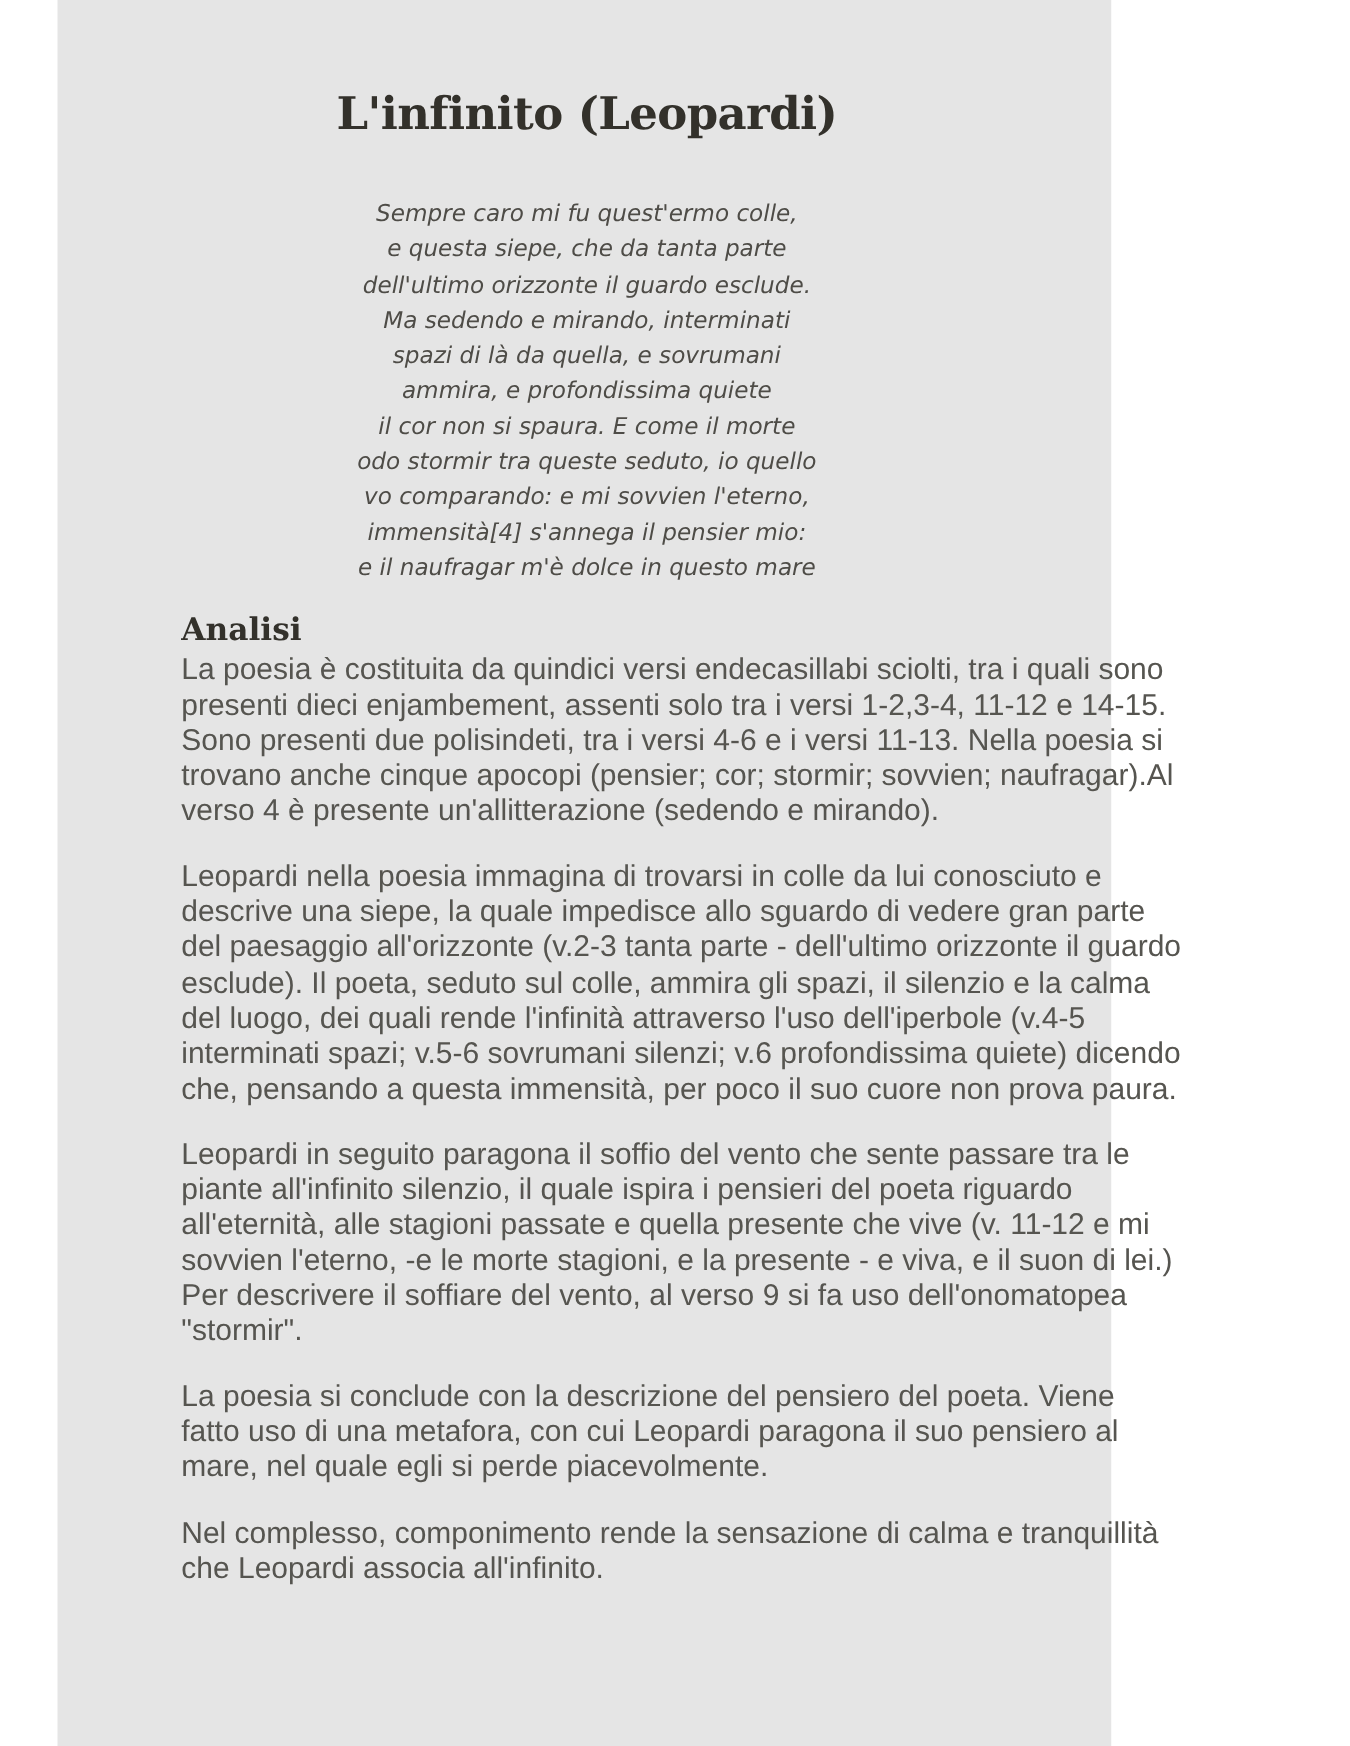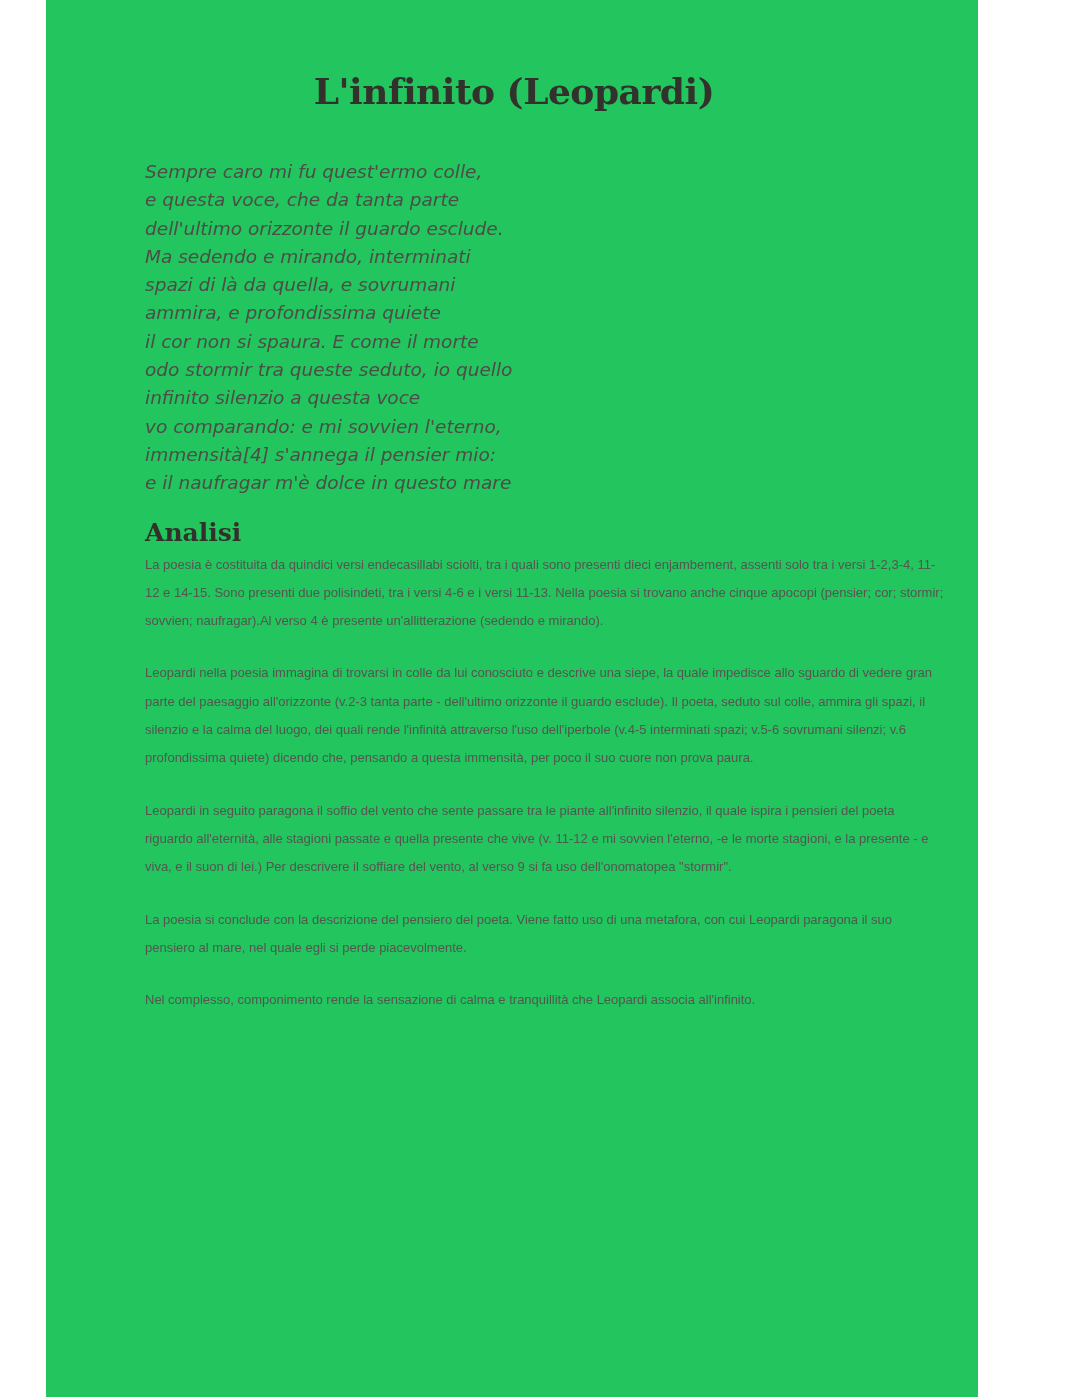--- a/index.html
+++ b/index.html
@@ -7,78 +7,77 @@
     width: 1080px;
     height: 1397px;
     background: #ffffff;
     font-family: "Liberation Sans", sans-serif;
     overflow: hidden;
   }
   .sheet {
     position: absolute;
     left: 46px;
     top: 0;
-    width: 932px;
+    width: 843px;
     height: 1397px;
-    background: #22c55e;
+    background: #e5e5e5;
   }
   .content {
     padding: 70px 95px 0 99px;
   }
   .title {
     font-family: "DejaVu Serif", serif;
     font-weight: 700;
     font-size: 36px;
     letter-spacing: -0.5px;
     color: #33312b;
     text-align: center;
   }
   .poem {
     margin-top: 46px;
     font-family: "DejaVu Sans", sans-serif;
     font-style: italic;
     font-size: 18.5px;
     line-height: 28.3px;
     color: #4e4c47;
   }
-  .poem-line { white-space: pre; }
+  .poem-line { white-space: pre; text-align: center; }
   .analysis-heading {
     margin-top: 20px;
     font-family: "DejaVu Serif", serif;
     font-weight: 700;
     font-size: 25px;
     color: #33312b;
   }
   .para {
     width: 800px;
     margin-top: 24px;
-    font-size: 13px;
+    font-size: 24px;
     line-height: 28.3px;
     color: #565550;
   }
   .para.first { margin-top: 4px; }
 </style>
 </head>
 <body>
 
 <div class="sheet">
   <div class="content">
 
     <h1 class="title">L'infinito (Leopardi)</h1>
 
     <div class="poem">
       <div class="poem-line">Sempre caro mi fu quest'ermo colle,</div>
-      <div class="poem-line">e questa voce, che da tanta parte</div>
+      <div class="poem-line">e questa siepe, che da tanta parte</div>
       <div class="poem-line">dell'ultimo orizzonte il guardo esclude.</div>
       <div class="poem-line">Ma sedendo e mirando, interminati</div>
       <div class="poem-line">spazi di là da quella, e sovrumani</div>
       <div class="poem-line">ammira, e profondissima quiete</div>
       <div class="poem-line">il cor non si spaura. E come il morte</div>
       <div class="poem-line">odo stormir tra queste seduto, io quello</div>
-      <div class="poem-line">infinito silenzio a questa voce</div>
       <div class="poem-line">vo comparando: e mi sovvien l'eterno,</div>
       <div class="poem-line">immensità[4] s'annega il pensier mio:</div>
       <div class="poem-line">e il naufragar m'è dolce in questo mare</div>
     </div>
 
     <h2 class="analysis-heading">Analisi</h2>
 
     <p class="para first">La poesia è costituita da quindici versi endecasillabi sciolti, tra i quali sono presenti dieci enjambement, assenti solo tra i versi 1-2,3-4, 11-12 e 14-15. Sono presenti due polisindeti, tra i versi 4-6 e i versi 11-13. Nella poesia si trovano anche cinque apocopi (pensier; cor; stormir; sovvien; naufragar).Al verso 4 è presente un'allitterazione (sedendo e mirando).</p>
     <p class="para">Leopardi nella poesia immagina di trovarsi in colle da lui conosciuto e descrive una siepe, la quale impedisce allo sguardo di vedere gran parte del paesaggio all'orizzonte (v.2-3 tanta parte - dell'ultimo orizzonte il guardo esclude). Il poeta, seduto sul colle, ammira gli spazi, il silenzio e la calma del luogo, dei quali rende l'infinità attraverso l'uso dell'iperbole (v.4-5 interminati spazi; v.5-6 sovrumani silenzi; v.6 profondissima quiete) dicendo che, pensando a questa immensità, per poco il suo cuore non prova paura.</p>
     <p class="para">Leopardi in seguito paragona il soffio del vento che sente passare tra le piante all'infinito silenzio, il quale ispira i pensieri del poeta riguardo all'eternità, alle stagioni passate e quella presente che vive (v. 11-12 e mi sovvien l'eterno, -e le morte stagioni, e la presente - e viva, e il suon di lei.) Per descrivere il soffiare del vento, al verso 9 si fa uso dell'onomatopea "stormir".</p>

